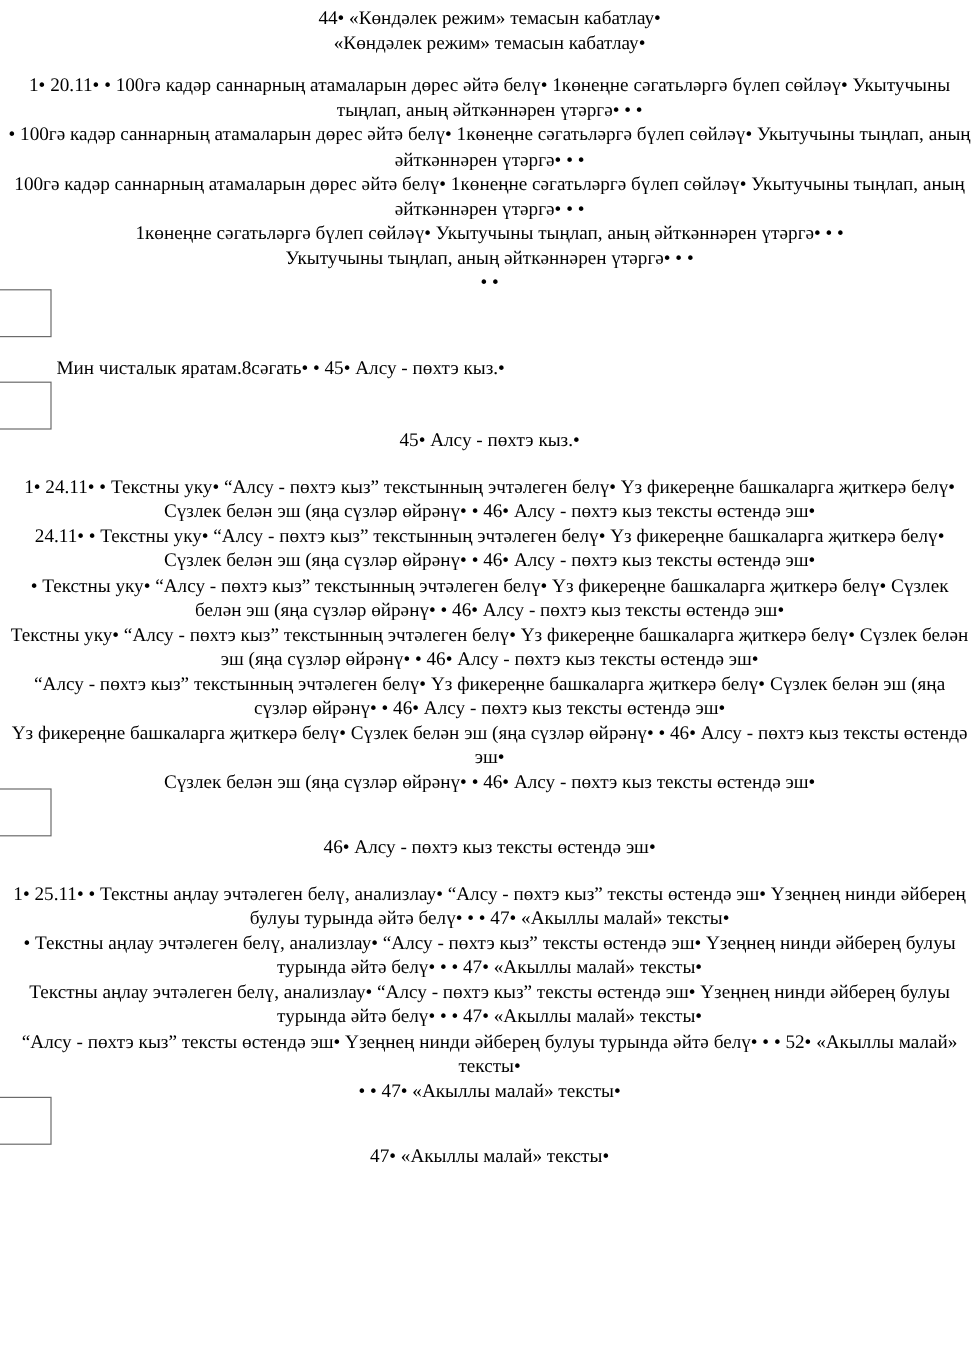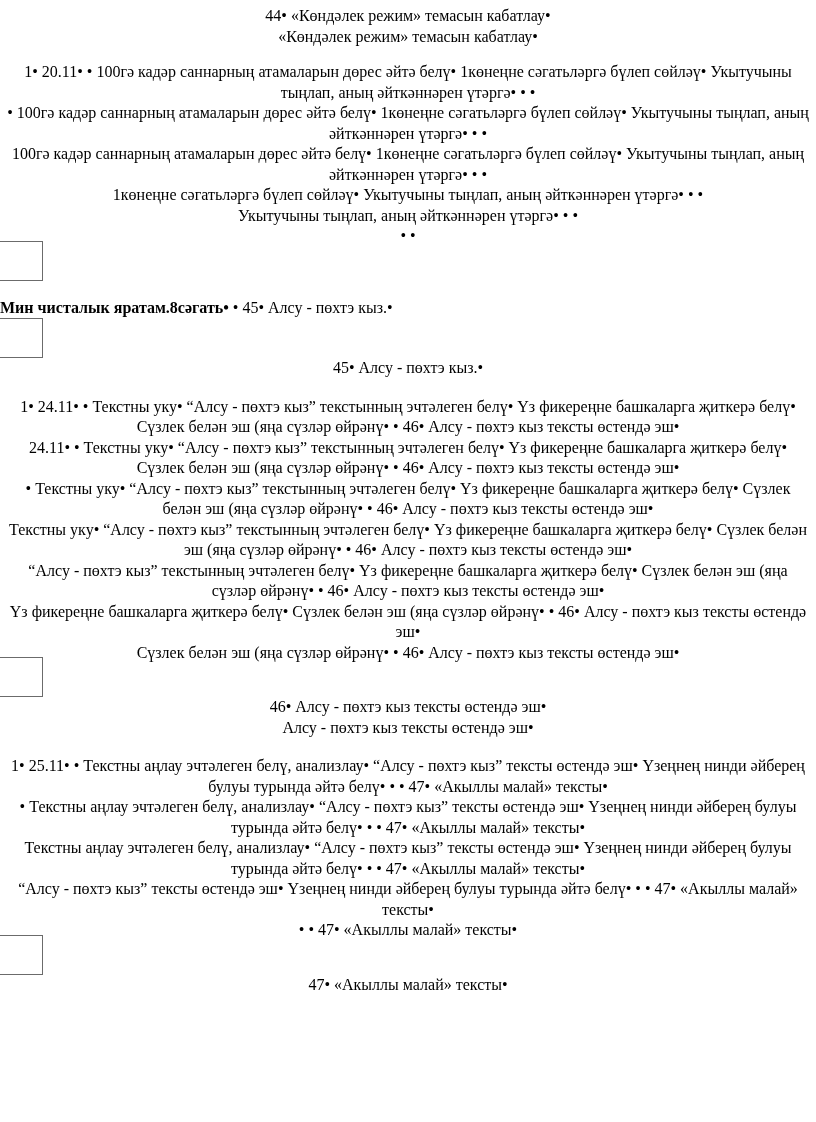--- a/index.html
+++ b/index.html
@@ -15,21 +15,21 @@
   }
   .page {
     position: relative;
     width: 816px;
     height: 1113px;
     padding: 6px 5px 0 5px;
     box-sizing: border-box;
   }
   p.line   { margin: 0; text-align: center; }
   p.leftline { margin: 0 0 0 -5px; text-align: left; }
-  .b { font-weight: bold; }
+  .b { font-weight: normal; margin-left: 47px; }
   .spA { height: 15px; }
   .spB { height: 18px; }
   .spC { height: 18px; }
   .mt2 { margin-top: 2px; }
   .cellbox {
     width: 45px;
     height: 40px;
     box-sizing: border-box;
     border: 1px solid #6b6b6b;
     margin-left: -7px;
@@ -69,27 +69,26 @@
   <p class="line">24.11• • Текстны уку• “Алсу - пөхтэ кыз” текстынның эчтәлеген белү• Үз фикереңне башкаларга җиткерә белү• Сүзлек белән эш (яңа сүзләр өйрәнү• • 46• Алсу - пөхтэ кыз тексты өстендә эш•</p>
   <p class="line">• Текстны уку• “Алсу - пөхтэ кыз” текстынның эчтәлеген белү• Үз фикереңне башкаларга җиткерә белү• Сүзлек белән эш (яңа сүзләр өйрәнү• • 46• Алсу - пөхтэ кыз тексты өстендә эш•</p>
   <p class="line">Текстны уку• “Алсу - пөхтэ кыз” текстынның эчтәлеген белү• Үз фикереңне башкаларга җиткерә белү• Сүзлек белән эш (яңа сүзләр өйрәнү• • 46• Алсу - пөхтэ кыз тексты өстендә эш•</p>
   <p class="line">“Алсу - пөхтэ кыз” текстынның эчтәлеген белү• Үз фикереңне башкаларга җиткерә белү• Сүзлек белән эш (яңа сүзләр өйрәнү• • 46• Алсу - пөхтэ кыз тексты өстендә эш•</p>
   <p class="line">Үз фикереңне башкаларга җиткерә белү• Сүзлек белән эш (яңа сүзләр өйрәнү• • 46• Алсу - пөхтэ кыз тексты өстендә эш•</p>
   <p class="line">Сүзлек белән эш (яңа сүзләр өйрәнү• • 46• Алсу - пөхтэ кыз тексты өстендә эш•</p>
 
   <div class="cellbox m3"></div>
 
   <p class="line mt2">46• Алсу - пөхтэ кыз тексты өстендә эш•</p>
-  <p class="line">Алсу - пөхтэ кыз тексты өстендә эш•</p>
 
   <div class="spC"></div>
 
   <p class="line">1• 25.11• • Текстны аңлау эчтәлеген белү, анализлау• “Алсу - пөхтэ кыз” тексты өстендә эш• Үзеңнең нинди әйберең булуы турында әйтә белү• • • 47• «Акыллы малай» тексты•</p>
   <p class="line">• Текстны аңлау эчтәлеген белү, анализлау• “Алсу - пөхтэ кыз” тексты өстендә эш• Үзеңнең нинди әйберең булуы турында әйтә белү• • • 47• «Акыллы малай» тексты•</p>
   <p class="line">Текстны аңлау эчтәлеген белү, анализлау• “Алсу - пөхтэ кыз” тексты өстендә эш• Үзеңнең нинди әйберең булуы турында әйтә белү• • • 47• «Акыллы малай» тексты•</p>
-  <p class="line">“Алсу - пөхтэ кыз” тексты өстендә эш• Үзеңнең нинди әйберең булуы турында әйтә белү• • • 47• «Акыллы малай» тексты•</p>
+  <p class="line">“Алсу - пөхтэ кыз” тексты өстендә эш• Үзеңнең нинди әйберең булуы турында әйтә белү• • • 52• «Акыллы малай» тексты•</p>
   <p class="line">• • 47• «Акыллы малай» тексты•</p>
 
   <div class="cellbox m3"></div>
 
   <p class="line mt2">47• «Акыллы малай» тексты•</p>
 
 </div>
 
 </body></html>

